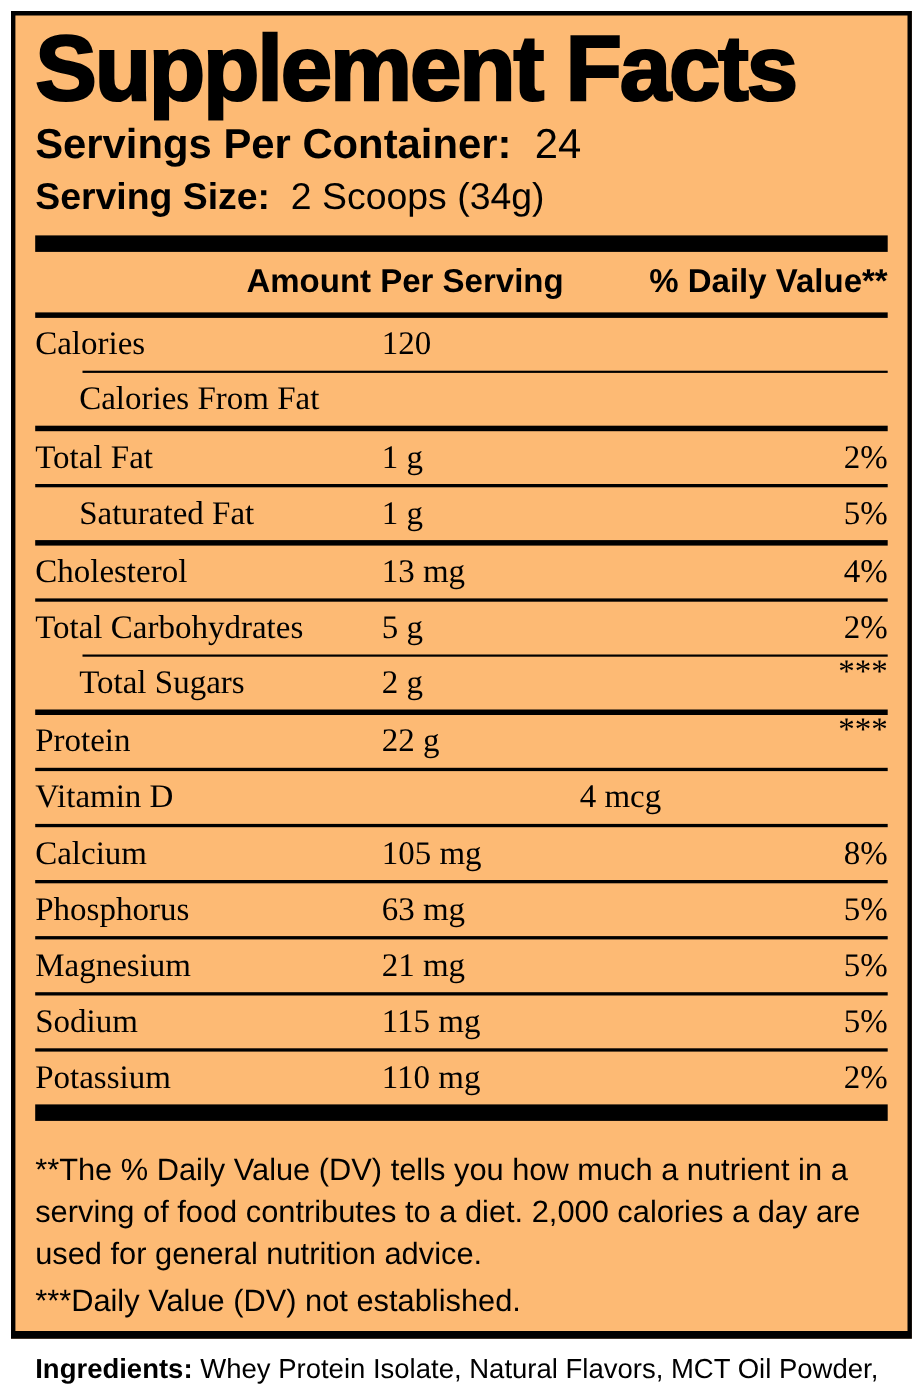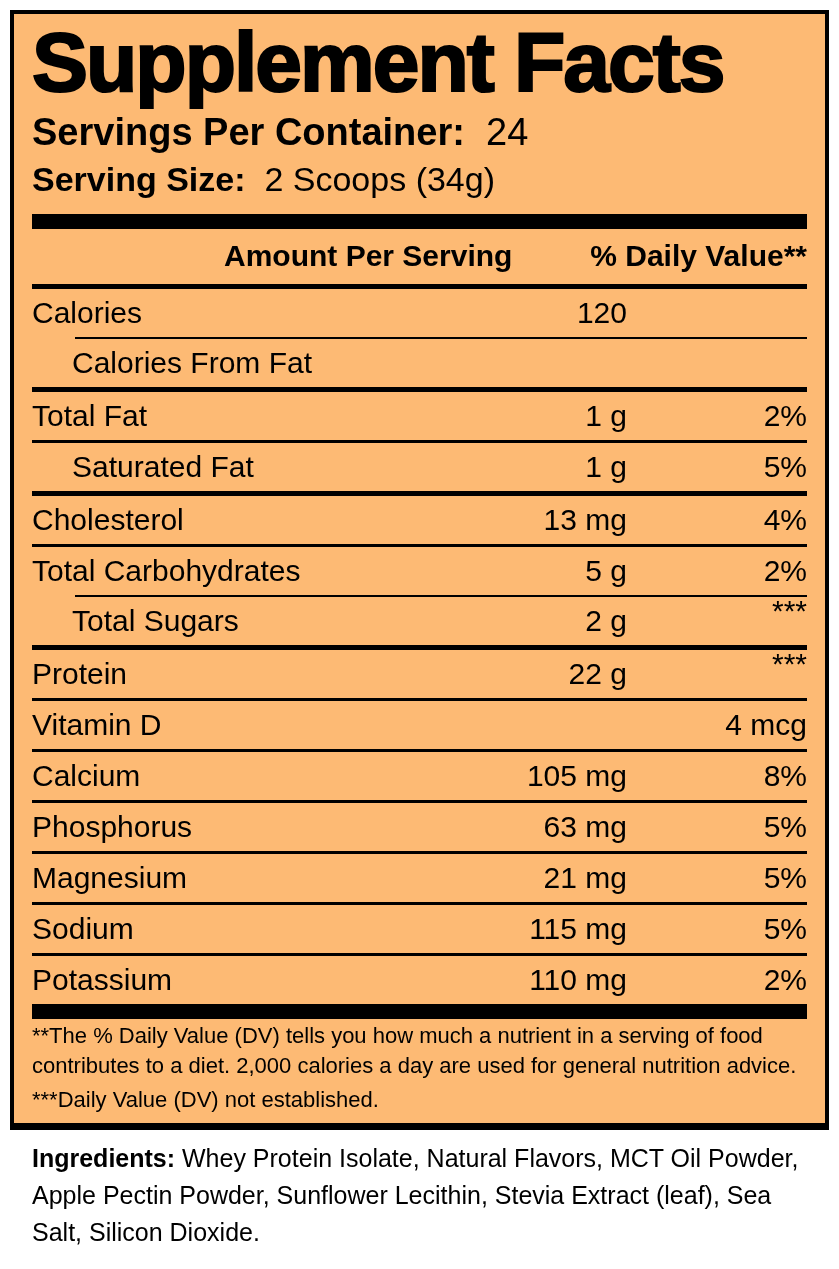--- a/index.html
+++ b/index.html
@@ -38,30 +38,31 @@
     font-size: 30px; font-weight: 700;
     border-bottom: 5px solid #000;
     white-space: nowrap;
   }
   .hdr-amt { margin-left: 192px; }
   .hdr-dv { margin-left: auto; }
   .row {
     display: flex; align-items: center;
     height: 48px;
     font-size: 30px;
+    font-family: Liberation Serif, serif;
   }
   .c-name { flex: 1 1 auto; white-space: nowrap; }
   .row.indent .c-name { padding-left: 40px; }
-  .c-amt { width: 280px; flex: 0 0 auto; text-align: right; white-space: nowrap; }
+  .c-amt { width: 280px; flex: 0 0 auto; text-align: left; white-space: nowrap; }
   .c-dv { width: 180px; flex: 0 0 auto; text-align: right; white-space: nowrap; }
   .c-dv .sup { display: inline-block; transform: translateY(-10px); }
   .div-heavy { height: 5px; background: #000; }
   .div-normal { height: 3px; background: #000; }
   .div-thin-indent { height: 2px; background: #000; margin-left: 43px; }
-  .footnotes { padding-top: 2px; font-size: 22px; line-height: 1.36; }
+  .footnotes { padding-top: 26px; font-size: 28px; line-height: 1.36; }
   .footnotes p + p { margin-top: 5px; }
   .ingredients {
     margin: 10px 0 0 32px;
     width: 786px;
     font-size: 25px;
     line-height: 1.48;
   }
   .ingredients b { font-weight: 700; }
 </style>
 </head>

